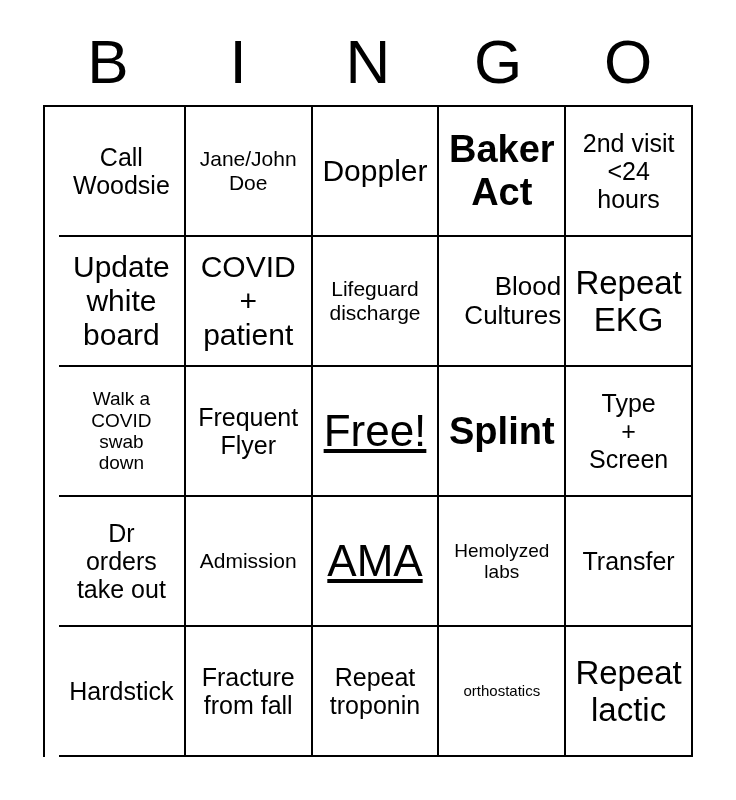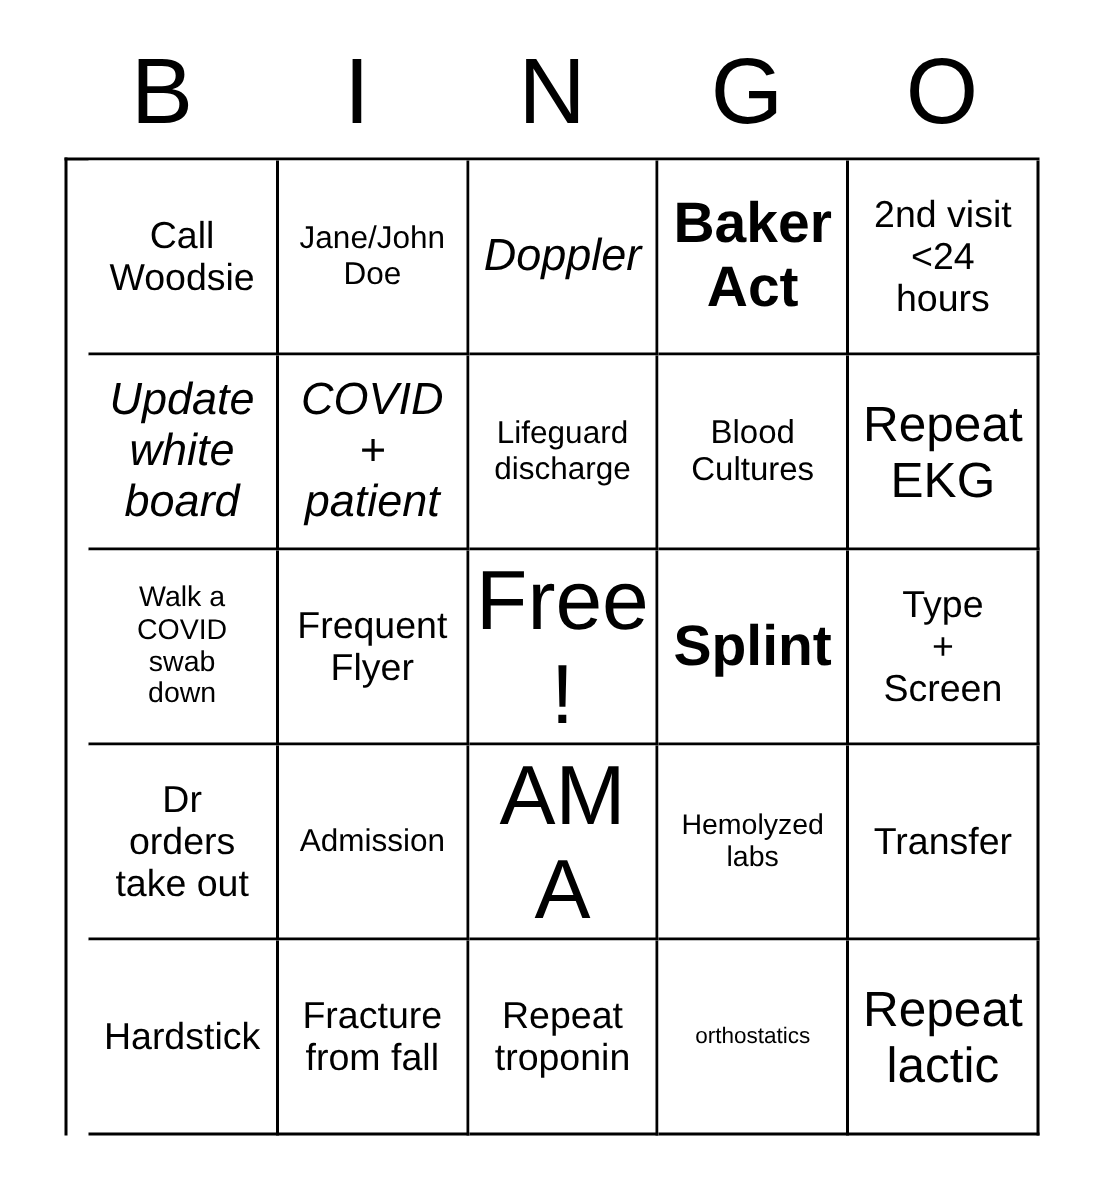--- a/index.html
+++ b/index.html
@@ -73,25 +73,25 @@
     width: 100%;
     line-height: 1.13;
     white-space: pre-line;
     word-break: break-word;
   }
   
   .fs-xs   { font-size: 15px; }
   .fs-s    { font-size: 19px; text-align: center; }
   .fs-sm   { font-size: 21px; }
   .fs-m    { font-size: 25px; }
-  .fs-ml   { font-size: 22px; }
-  .fs-l    { font-size: 30px; font-style: italic; }
+  .fs-ml   { font-size: 26px; text-align: right; }
+  .fs-l    { font-size: 30px; }
   .fs-xl   { font-size: 33px; }
   .fs-xxl  { font-size: 38px; font-weight: bold; }
-  .fs-huge { font-size: 56px; }
+  .fs-huge { font-size: 44px; text-decoration: underline; }
 </style>
 </head>
 <body>
 
 <div id="card">
 
   <div id="header">
       <div class="header-cell">B</div>
       <div class="header-cell">I</div>
       <div class="header-cell">N</div>

